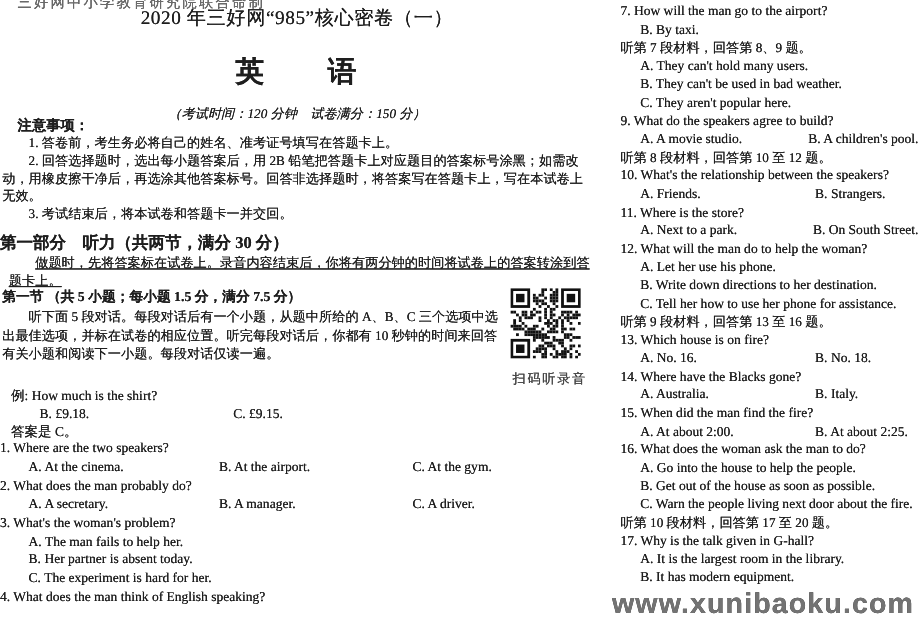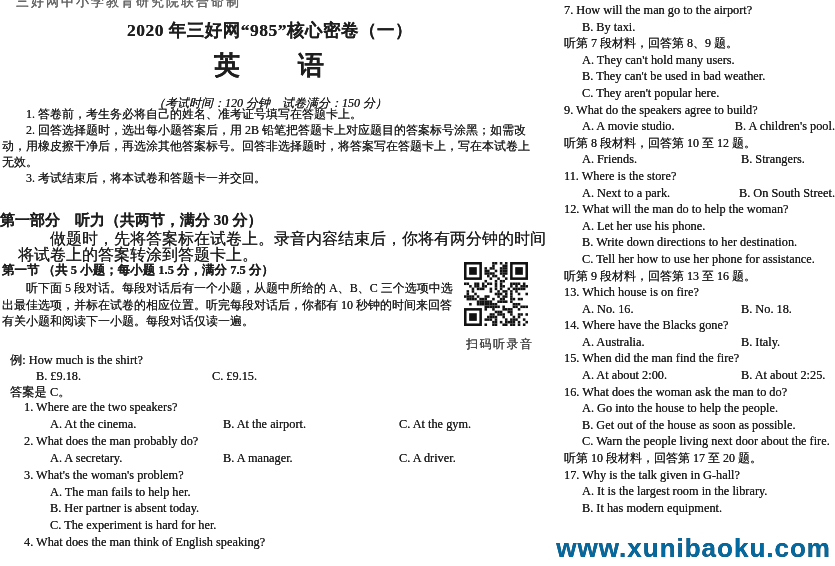--- a/index.html
+++ b/index.html
@@ -4,64 +4,65 @@
 <style>
   html,body{margin:0;padding:0;background:#fff;}
   .page{
     position:relative;width:835px;height:566px;background:#ffffff;overflow:hidden;
     font-family:"Liberation Serif","DejaVu Serif",serif;color:#1e1e1e;
   }
   .abs{position:absolute;}
   .line{white-space:nowrap;}
   
   .clipped-top{top:-7px;left:16px;font-size:13px;color:#6f6f6f;letter-spacing:2px;filter:blur(.4px);white-space:nowrap;}
-  .title{top:18px;left:0;width:540px;text-align:center;font-size:17.5px;font-weight:bold;letter-spacing:.5px;}
+  .title{top:4px;left:0;width:540px;text-align:center;font-size:17.5px;font-weight:normal;letter-spacing:.5px;}
   .subject{top:48px;left:0;width:540px;text-align:center;font-size:26px;font-weight:bold;letter-spacing:2px;}
   .examinfo{top:95px;left:0;width:540px;text-align:center;font-size:12px;font-style:italic;}
   .notice{top:106px;left:2px;width:532px;font-size:12px;line-height:16px;}
   .notice .h{font-weight:bold;padding-left:14px;font-size:13px;font-style:normal;}
   .notice p{margin:0;text-indent:2em;}
   .part1head{top:211px;left:0;width:540px;text-align:left;font-weight:bold;font-size:15px;}
-  .intro{top:231px;left:18px;width:528px;font-size:16px;line-height:16px;text-indent:2em;margin:0;}
+  .intro{top:231px;left:8px;width:528px;font-size:12px;line-height:16px;text-indent:2em;margin:0;text-decoration:underline;}
   .sec1head{top:262px;left:2px;font-weight:bold;font-size:12.5px;}
   .sec1intro{top:280px;left:2px;width:452px;font-size:12px;line-height:16.5px;text-indent:2em;margin:0;}
   .qr-box{top:262px;left:464px;width:64px;height:64px;}
   .qr-box svg{display:block;width:64px;height:64px;}
   .qr-cap{top:336px;left:466px;font-size:12px;color:#4a4a4a;letter-spacing:1.5px;}
   
   .example{top:352px;left:10px;width:524px;font-size:12.3px;line-height:16.2px;}
-  .leftq{top:399px;left:24px;width:526px;font-size:12.3px;line-height:16.9px;}
+  .leftq{top:399px;left:0;width:526px;font-size:12.3px;line-height:16.9px;}
   .opt-row{display:flex;padding-left:26px;white-space:nowrap;}
   .opt-row .o1{width:173px;}
   .opt-row .o2{width:176px;}
   .stack{padding-left:26px;}
   
   .rightcol{top:2px;left:564px;width:271px;font-size:12.3px;line-height:16.6px;}
   .rightcol .opt-row{padding-left:18px;}
   .rightcol .opt-row .o1{width:159px;}
   .rightcol .stack{padding-left:18px;}
   .cue{font-size:12px;}
   .watermark{
     right:4px;bottom:2px;font-family:"Liberation Sans","DejaVu Sans",sans-serif;
-    font-weight:bold;font-size:26px;color:#0369a1;letter-spacing:1px;
+    font-weight:bold;font-size:26px;color:#737373;letter-spacing:1px;
   }
   .softer{text-shadow:0 0 .4px #222;}
 </style>
 </head>
 <body>
 
 <div class="page softer">
 
   <div class="abs clipped-top">三好网中小学教育研究院联合命制</div>
 
   <div class="abs title line">2020 年三好网“985”核心密卷（一）</div>
   <div class="abs subject line">英　　语</div>
   <div class="abs examinfo line">（考试时间：120 分钟　试卷满分：150 分）</div>
 
   <div class="abs notice">
+    <div class="h">注意事项：</div>
     <p>1. 答卷前，考生务必将自己的姓名、准考证号填写在答题卡上。</p>
     <p>2. 回答选择题时，选出每小题答案后，用 2B 铅笔把答题卡上对应题目的答案标号涂黑；如需改动，用橡皮擦干净后，再选涂其他答案标号。回答非选择题时，将答案写在答题卡上，写在本试卷上无效。</p>
     <p>3. 考试结束后，将本试卷和答题卡一并交回。</p>
   </div>
 
   <div class="abs part1head line">第一部分　听力（共两节，满分 30 分）</div>
   <p class="abs intro">做题时，先将答案标在试卷上。录音内容结束后，你将有两分钟的时间将试卷上的答案转涂到答题卡上。</p>
   <div class="abs sec1head line">第一节 （共 5 小题；每小题 1.5 分，满分 7.5 分）</div>
   <p class="abs sec1intro">听下面 5 段对话。每段对话后有一个小题，从题中所给的 A、B、C 三个选项中选出最佳选项，并标在试卷的相应位置。听完每段对话后，你都有 10 秒钟的时间来回答有关小题和阅读下一小题。每段对话仅读一遍。</p>
 
@@ -327,20 +328,21 @@
     <div class="line cue">听第 7 段材料，回答第 8、9 题。</div>
     <div class="line stack">A. They can't hold many users.</div>
     <div class="line stack">B. They can't be used in bad weather.</div>
     <div class="line stack">C. They aren't popular here.</div>
     <div class="line">9. What do the speakers agree to build?</div>
     <div class="opt-row">
       <span class="o1">A. A movie studio.</span>
       <span>B. A children's pool.</span>
     </div>
     <div class="line cue">听第 8 段材料，回答第 10 至 12 题。</div>
+    <div class="line">10. What's the relationship between the speakers?</div>
     <div class="opt-row">
       <span class="o1">A. Friends.</span>
       <span>B. Strangers.</span>
     </div>
     <div class="line">11. Where is the store?</div>
     <div class="opt-row">
       <span class="o1">A. Next to a park.</span>
       <span>B. On South Street.</span>
     </div>
     <div class="line">12. What will the man do to help the woman?</div>

